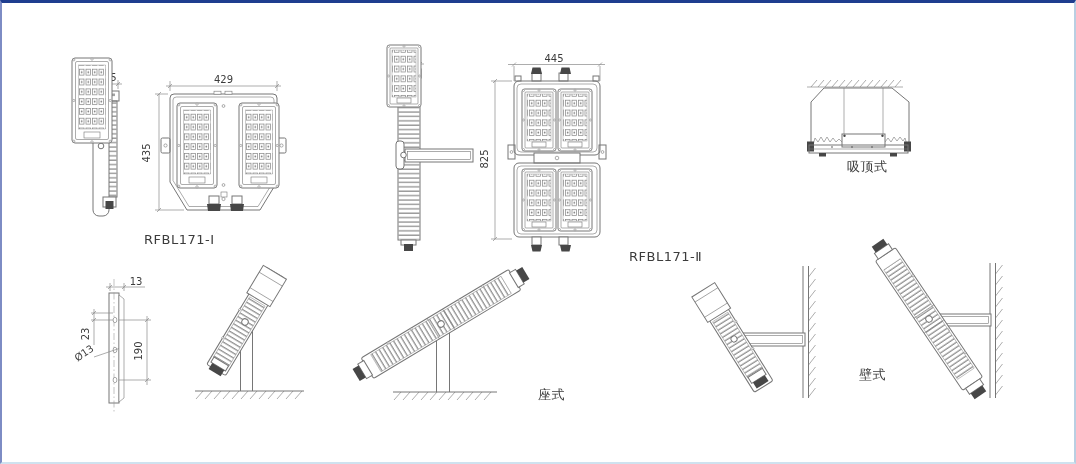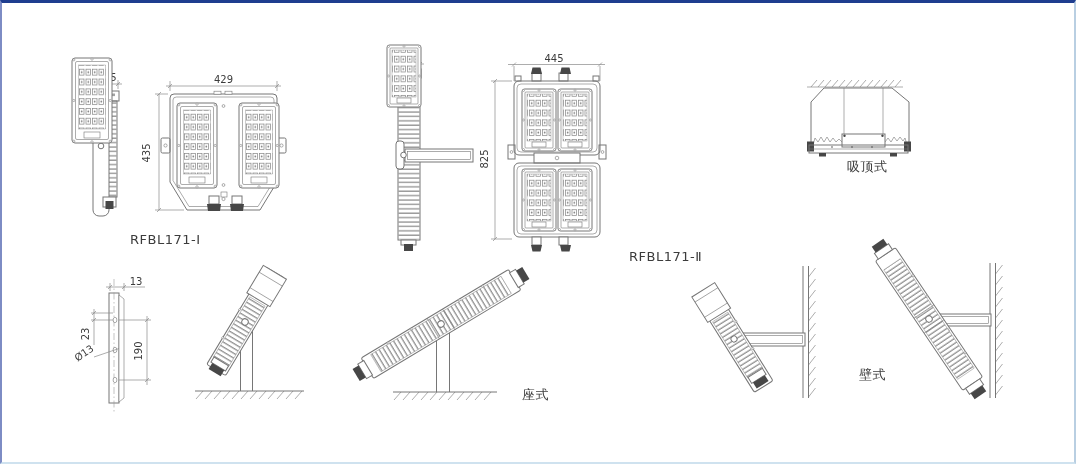--- a/index.html
+++ b/index.html
@@ -98,21 +98,21 @@
       <circle class="ln2" cx="151.5" cy="141" r="1.6"></circle>
       <rect class="wh2" x="149" y="134" width="6" height="5"></rect>
       <g>
         <rect class="wh" x="137" y="138" width="10" height="8"></rect>
         <polygon class="dk" points="135,146 149,146 148,153 136,153"></polygon>
         <rect class="wh" x="160" y="138" width="10" height="8"></rect>
         <polygon class="dk" points="158,146 172,146 171,153 159,153"></polygon>
       </g>
     </g>
   </svg>
-  <div class="lbl" style="left:128px;top:229px">RFBL171-Ⅰ</div>
+  <div class="lbl" style="left:142px;top:229px">RFBL171-Ⅰ</div>
 
   <svg style="left:385px;top:42px" width="325" height="210" viewBox="0 0 325 210">
 
     <g>
       <path class="dim" d="M11 23 V15 M33 23 V15 M7 19 H37 M9 21 l4 -4 M31 21 l4 -4"></path>
       <text class="dimtxt" x="22" y="16" text-anchor="middle">88.5</text>
       <rect class="ln" x="10" y="24" width="24" height="9"></rect>
       <rect class="dk" x="13" y="26" width="17" height="2.4" opacity=".5"></rect>
       <rect class="dk" x="13" y="29.6" width="12" height="2.2" opacity=".5"></rect>
       <rect class="ln" x="11" y="33" width="22" height="162"></rect>
@@ -257,21 +257,21 @@
         <rect class="dk" x="-99" y="-7" width="7" height="14"></rect>
         <rect class="dk" x="92" y="-7" width="7" height="14"></rect>
         <circle class="scr" cx="-55" cy="-11" r="1"></circle>
           <circle class="scr" cx="-28" cy="-11" r="1"></circle>
         <circle class="scr" cx="28" cy="-11" r="1"></circle>
           <circle class="scr" cx="55" cy="-11" r="1"></circle>
         <circle class="wh" cx="0" cy="0" r="3.2"></circle>
       </g>
     </g>
   </svg>
-  <div class="lbl" style="left:520px;top:383px">座式</div>
+  <div class="lbl" style="left:536px;top:383px">座式</div>
 
   <svg style="left:690px;top:238px" width="312" height="165" viewBox="0 0 312 165">
 
     <g>
       <path class="ln" d="M111 25 V157 M116.5 25 V157"></path>
       <path class="ln2" d="M116.5 36 l7 -9 M116.5 47 l7 -9 M116.5 58 l7 -9 M116.5 69 l7 -9 M116.5 80 l7 -9 M116.5 91 l7 -9 M116.5 102 l7 -9 M116.5 113 l7 -9 M116.5 124 l7 -9 M116.5 135 l7 -9 M116.5 146 l7 -9 M116.5 156 l7 -9"></path>
       <rect class="wh" x="44" y="92" width="69" height="13"></rect>
       <rect class="ln2" x="46.5" y="94.5" width="64" height="8" fill="#fff"></rect>
       <g transform="translate(42,98) rotate(58)">
         <rect class="wh" x="-54" y="-11" width="110" height="22" rx="2"></rect>

